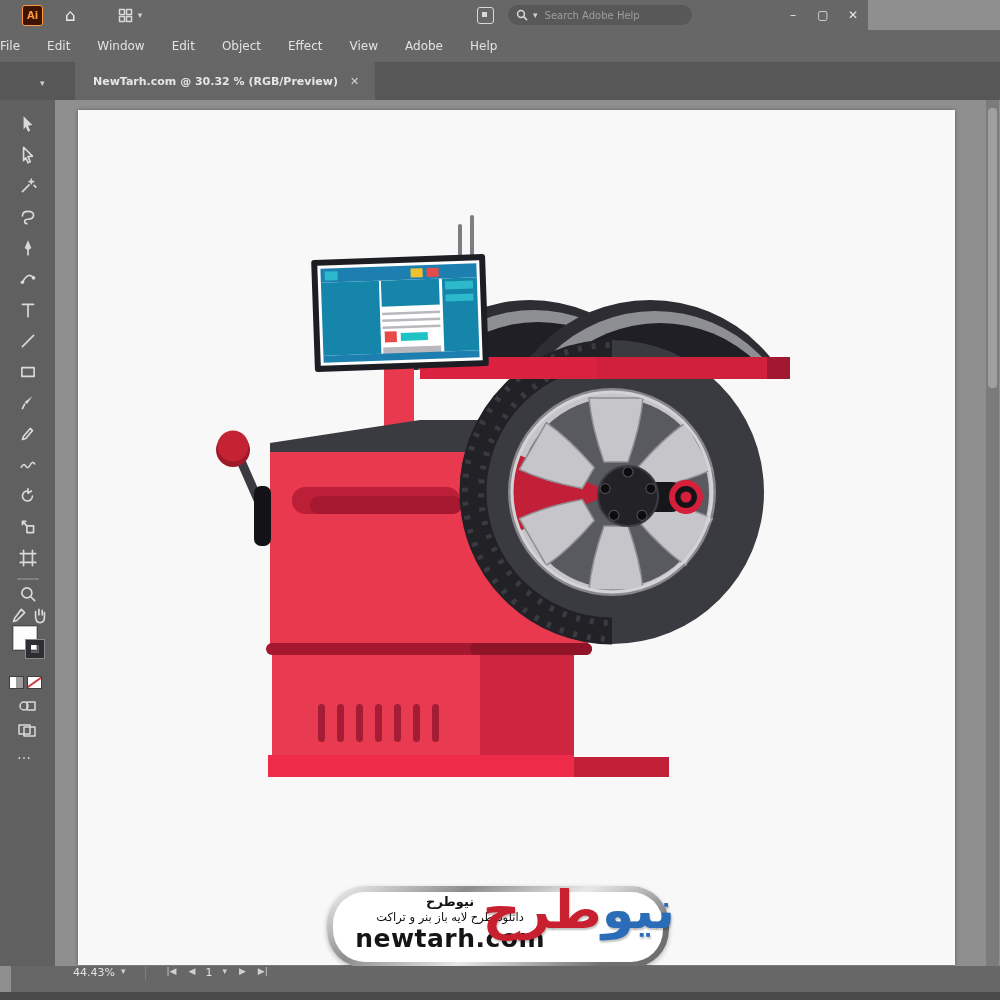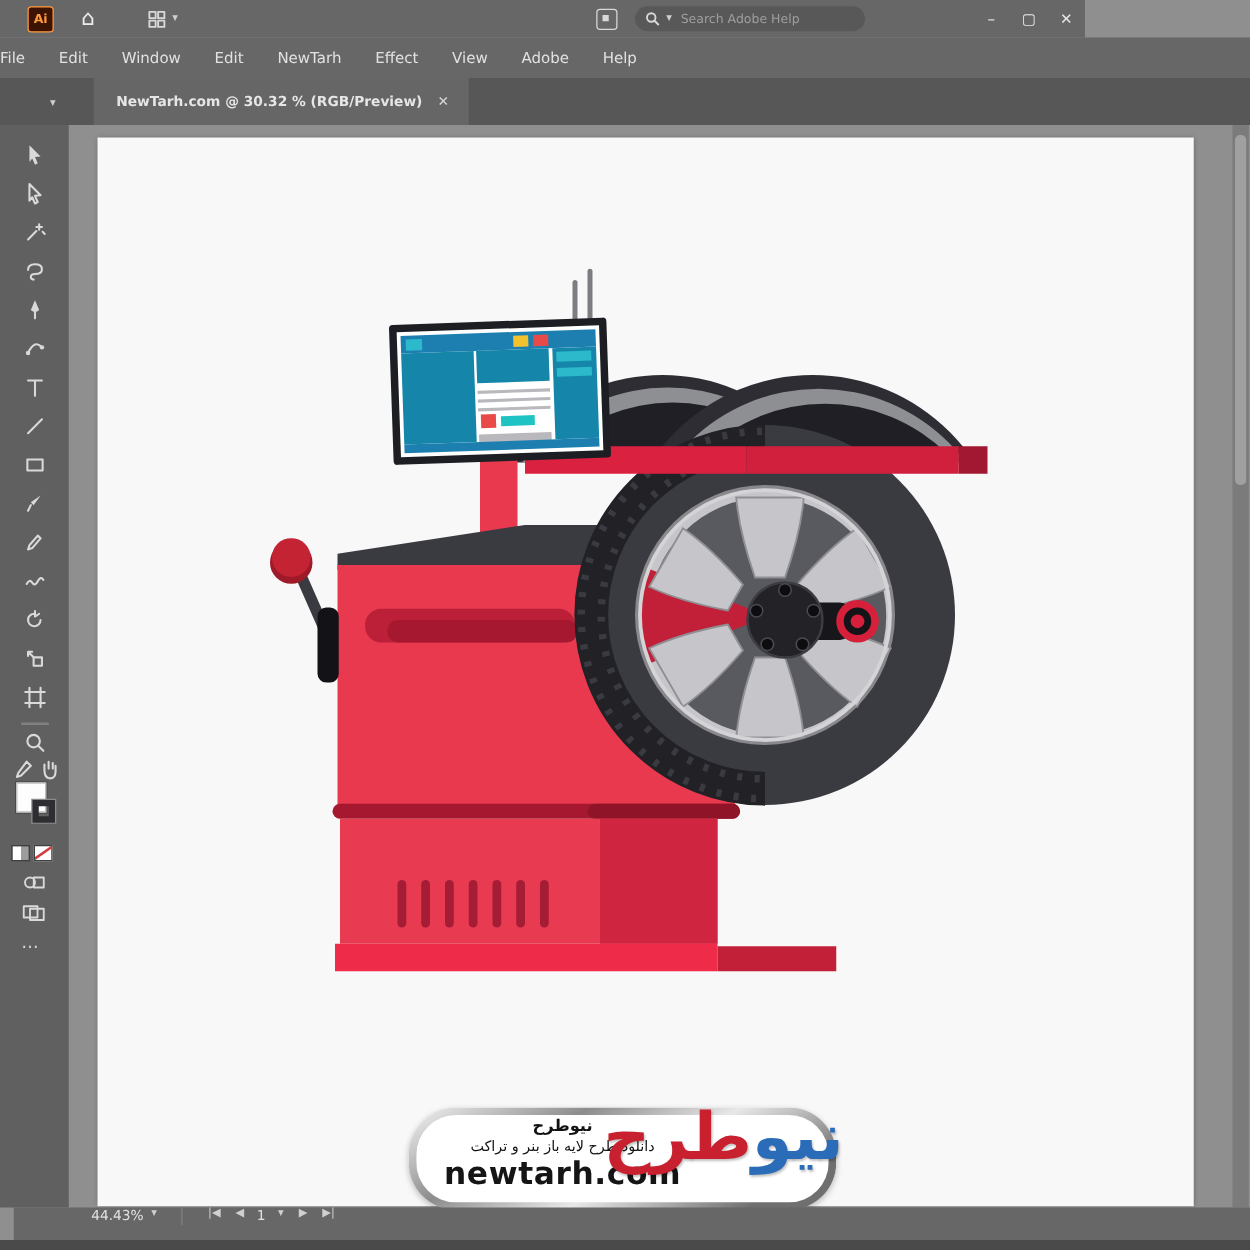--- a/index.html
+++ b/index.html
@@ -246,21 +246,21 @@
     <span class="win-btn">▢</span>
     <span class="win-btn">✕</span>
   </div>
 </div>
 
 <div class="menubar">
   <span class="menu-item">File</span>
   <span class="menu-item">Edit</span>
   <span class="menu-item">Window</span>
   <span class="menu-item">Edit</span>
-  <span class="menu-item">NewTarh</span>
+  <span class="menu-item">Object</span>
   <span class="menu-item">Effect</span>
   <span class="menu-item">View</span>
   <span class="menu-item">Adobe</span>
   <span class="menu-item">Help</span>
 </div>
 
 <div class="tabbar">
   <span class="tab-overflow">▾</span>
   <div class="doc-tab">
     <span class="t">NewTarh.com @ 30.32 % (RGB/Preview)</span>

